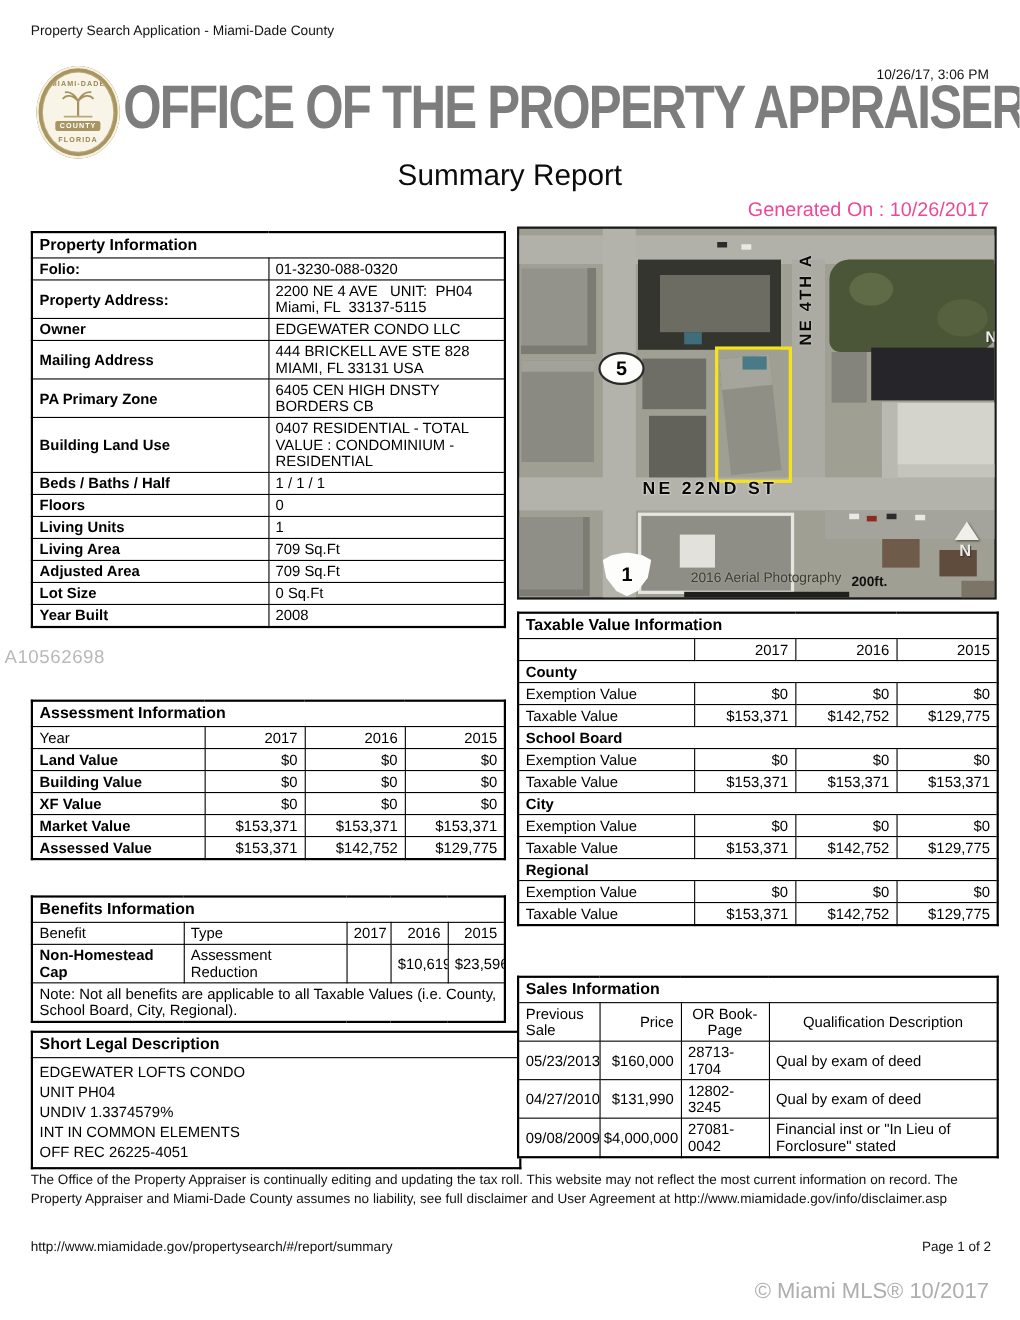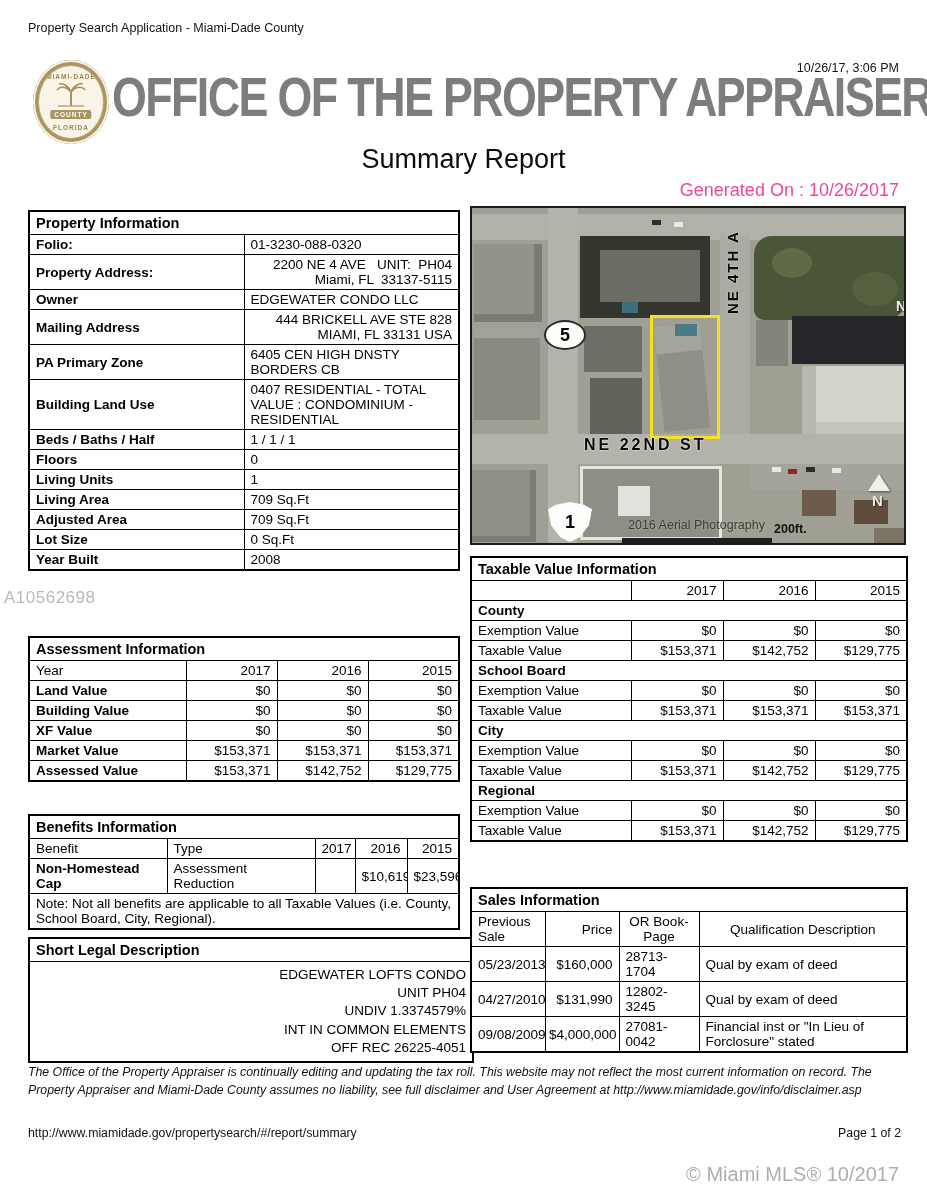--- a/index.html
+++ b/index.html
@@ -31,41 +31,41 @@
   .watermark { position: absolute; left: 4px; top: 588px; font-size: 17px; color: #b9b9b9; letter-spacing: 0.5px; z-index: 5; }
 
   
   .tbl { border-collapse: collapse; table-layout: fixed; background: #fff; }
   .tbl th, .tbl td { border: 1px solid #000; font-size: 13.5px; padding: 2px 6px; vertical-align: middle; overflow: hidden; }
   .tbl { border: 2px solid #000; }
   .tbl th.section-title { text-align: left; font-size: 14.5px; padding: 3px 6px; }
   .b { font-weight: bold; }
   .r { text-align: right; }
   .c { text-align: center; }
-  .prewrap { white-space: pre-wrap; text-align: right; }
+  .prewrap { white-space: pre-wrap; }
   .total-sep { border-bottom: 3px double #9a9a9a; }
   .pos { position: absolute; }
 
   
   .map { position: absolute; left: 470px; top: 206px; width: 436px; height: 339px; background: #a09f93;
          border: 2px solid #1a1a1a; overflow: hidden; }
   .map div { position: absolute; }
   .m-label { font-weight: bold; color: #0a0a0a; text-shadow: 0 0 2px #e8e8e0, 0 0 2px #e8e8e0; }
   .shield5 { width: 42px; height: 30px; background: #fdfdfb; border: 2px solid #2a2a2a; border-radius: 50%;
              display: flex; align-items: center; justify-content: center; font-weight: bold; font-size: 18px; }
   .shield1 { width: 44px; height: 40px; background: #fdfdfb; display: flex; align-items: center; justify-content: center;
              font-weight: bold; font-size: 18px; filter: drop-shadow(0 0 1.5px #000);
              clip-path: polygon(50% 0%, 82% 7%, 100% 18%, 93% 58%, 72% 88%, 50% 100%, 28% 88%, 7% 58%, 0% 18%, 18% 7%); }
   .north-tri { width: 0; height: 0; border-left: 11px solid transparent; border-right: 11px solid transparent;
                border-bottom: 17px solid #f0efe9; filter: drop-shadow(1px 1px 1px rgba(0,0,0,0.55)); }
   .vert-street { writing-mode: vertical-rl; transform: rotate(180deg); font-weight: bold; font-size: 15px;
                  letter-spacing: 2px; color: #0a0a0a; text-shadow: 0 0 2px #d8d8d0; }
 
   
-  .disclaimer { position: absolute; left: 28px; top: 1063px; width: 873px; font-size: 12.3px; line-height: 1.5; color: #111; font-style: italic; }
+  .disclaimer { position: absolute; left: 28px; top: 1063px; width: 873px; font-size: 12.3px; line-height: 1.5; color: #111; }
   .url-line { position: absolute; left: 28px; top: 1126px; width: 873px; font-size: 12.3px; color: #111;
               display: flex; justify-content: space-between; }
   .mls { position: absolute; right: 28px; top: 1163px; font-size: 20px; color: #aeaeb1; }
 </style>
 </head>
 <body>
 
 <div class="page">
 
   <div class="print-head-left">Property Search Application - Miami-Dade County</div>

